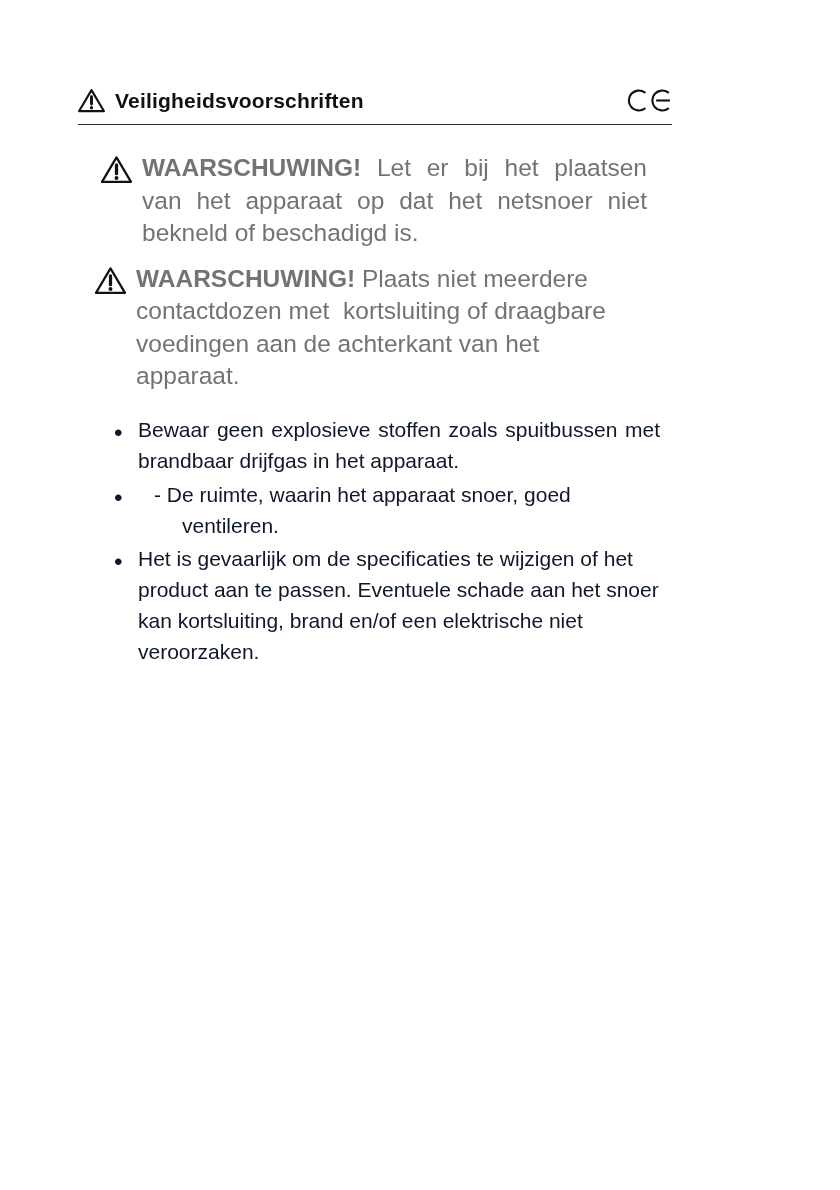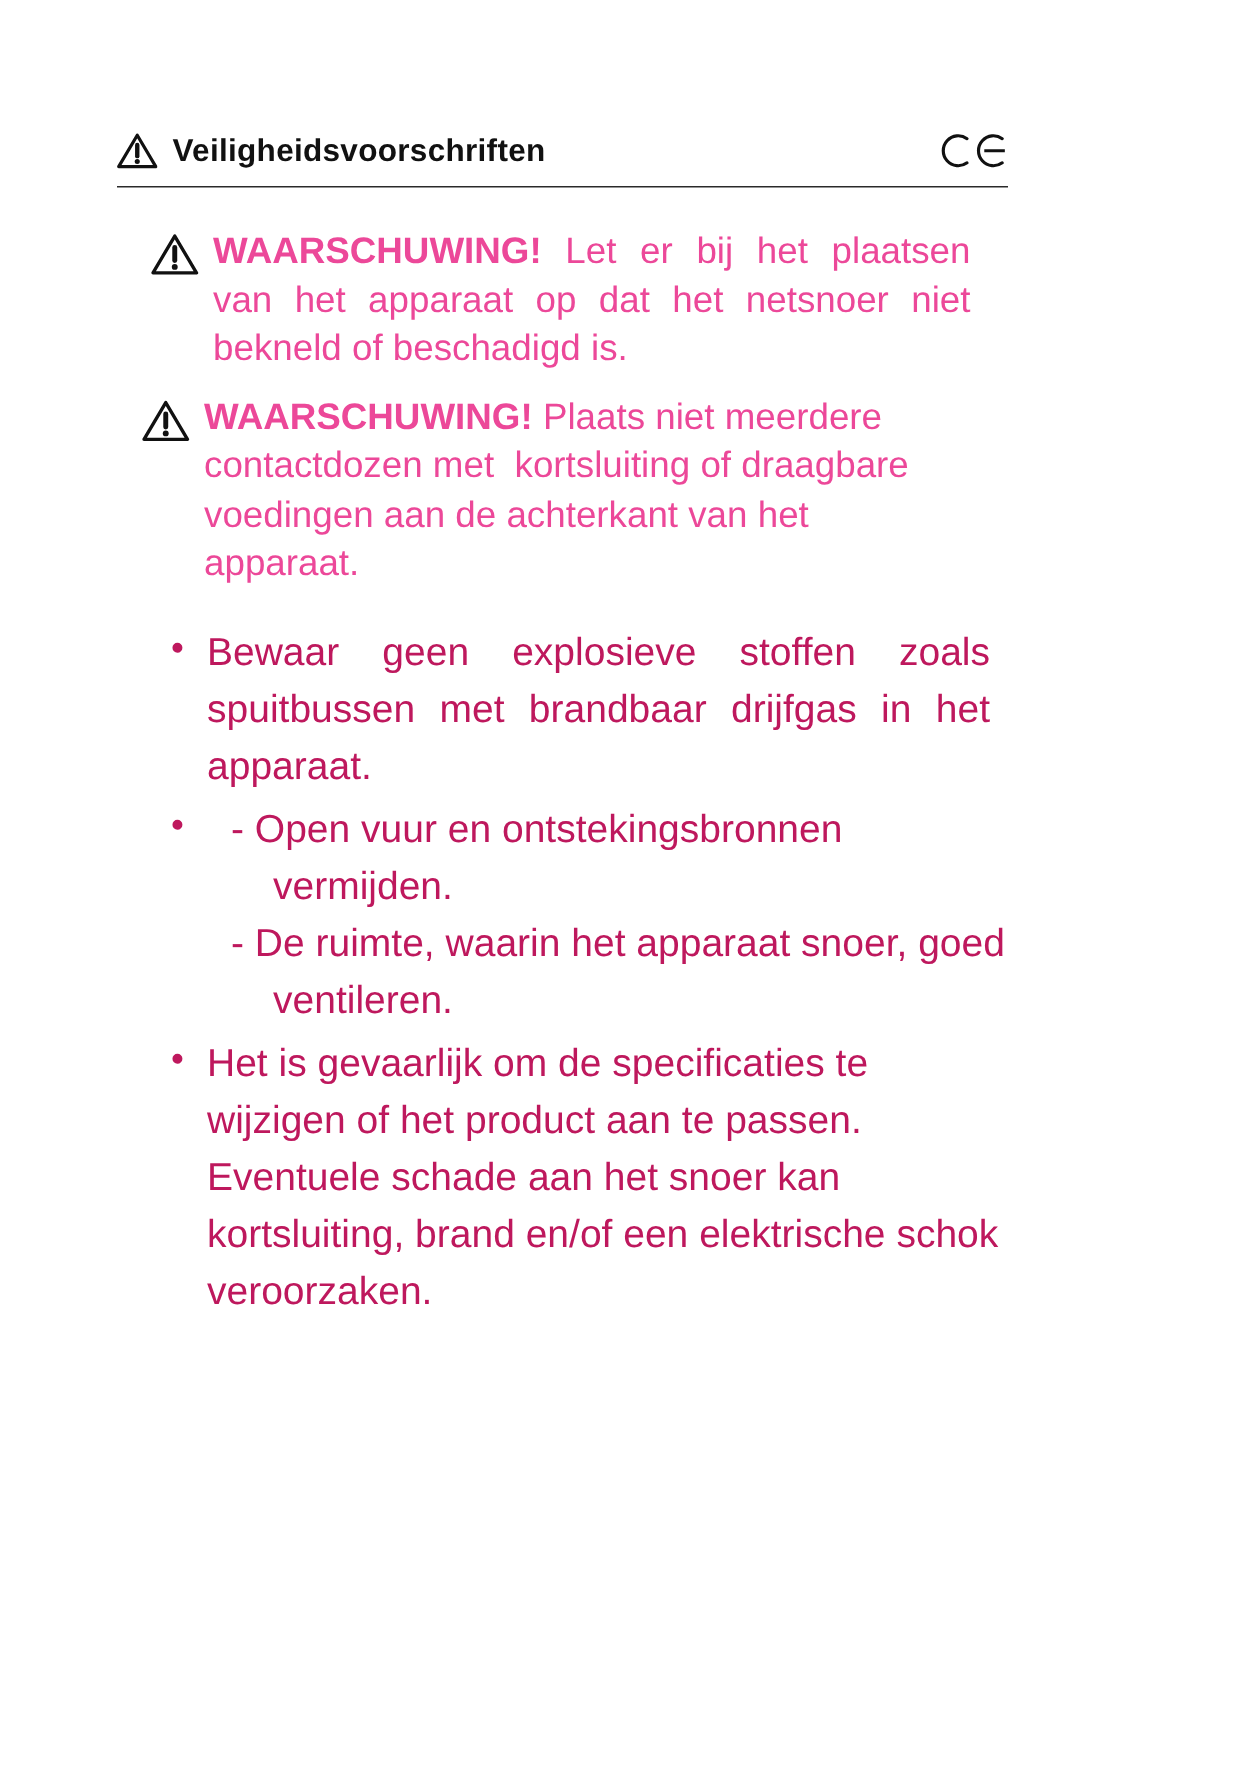--- a/index.html
+++ b/index.html
@@ -41,36 +41,36 @@
   .warnings { margin-top: 27px; }
   .warning {
     display: flex;
     align-items: flex-start;
     gap: 9px;
   }
   .warning .icon-wrap { margin-top: 3px; flex: 0 0 auto; }
   .warn-text {
     font-size: 24.5px;
     line-height: 1.33;
-    color: #ec4899;
+    color: #737373;
   }
   .warn-text strong { font-weight: 700; }
   .warn-body { white-space: pre-wrap; }
   .warning-1 { margin-left: 22px; }
   .warning-1 .warn-text { max-width: 505px; text-align: justify; }
   .warning-2 { margin-left: 16px; margin-top: 13px; }
   .warning-2 .warn-text { max-width: 480px; }
 
   
   .bullets {
     list-style: none;
     margin: 22px 0 0 34px;
-    font-size: 26px;
+    font-size: 21px;
     line-height: 1.47;
-    color: #be185d;
+    color: #0f172a;
   }
   .bullets > li {
     position: relative;
     padding-left: 26px;
     margin-bottom: 3px;
   }
   .bullets > li::before {
     content: "\2022";
     position: absolute;
     left: 2px;
@@ -144,24 +144,23 @@
 
   <ul class="bullets">
 
     <li class="b1">
       <p class="bullet-text">Bewaar geen explosieve stoffen zoals spuitbussen met brandbaar drijfgas in het apparaat.</p>
     </li>
 
 
     <li class="b3">
       <div class="subitems">
-        <p class="subitem">- Open vuur en ontstekingsbronnen vermijden.</p>
         <p class="subitem">- De ruimte, waarin het apparaat snoer, goed ventileren.</p>
       </div>
     </li>
 
     <li class="b4">
-      <p class="bullet-text">Het is gevaarlijk om de specificaties te wijzigen of het product aan te passen. Eventuele schade aan het snoer kan kortsluiting, brand en/of een elektrische schok veroorzaken.</p>
+      <p class="bullet-text">Het is gevaarlijk om de specificaties te wijzigen of het product aan te passen. Eventuele schade aan het snoer kan kortsluiting, brand en/of een elektrische niet veroorzaken.</p>
     </li>
 
   </ul>
 
 </div>
 
 </body></html>

